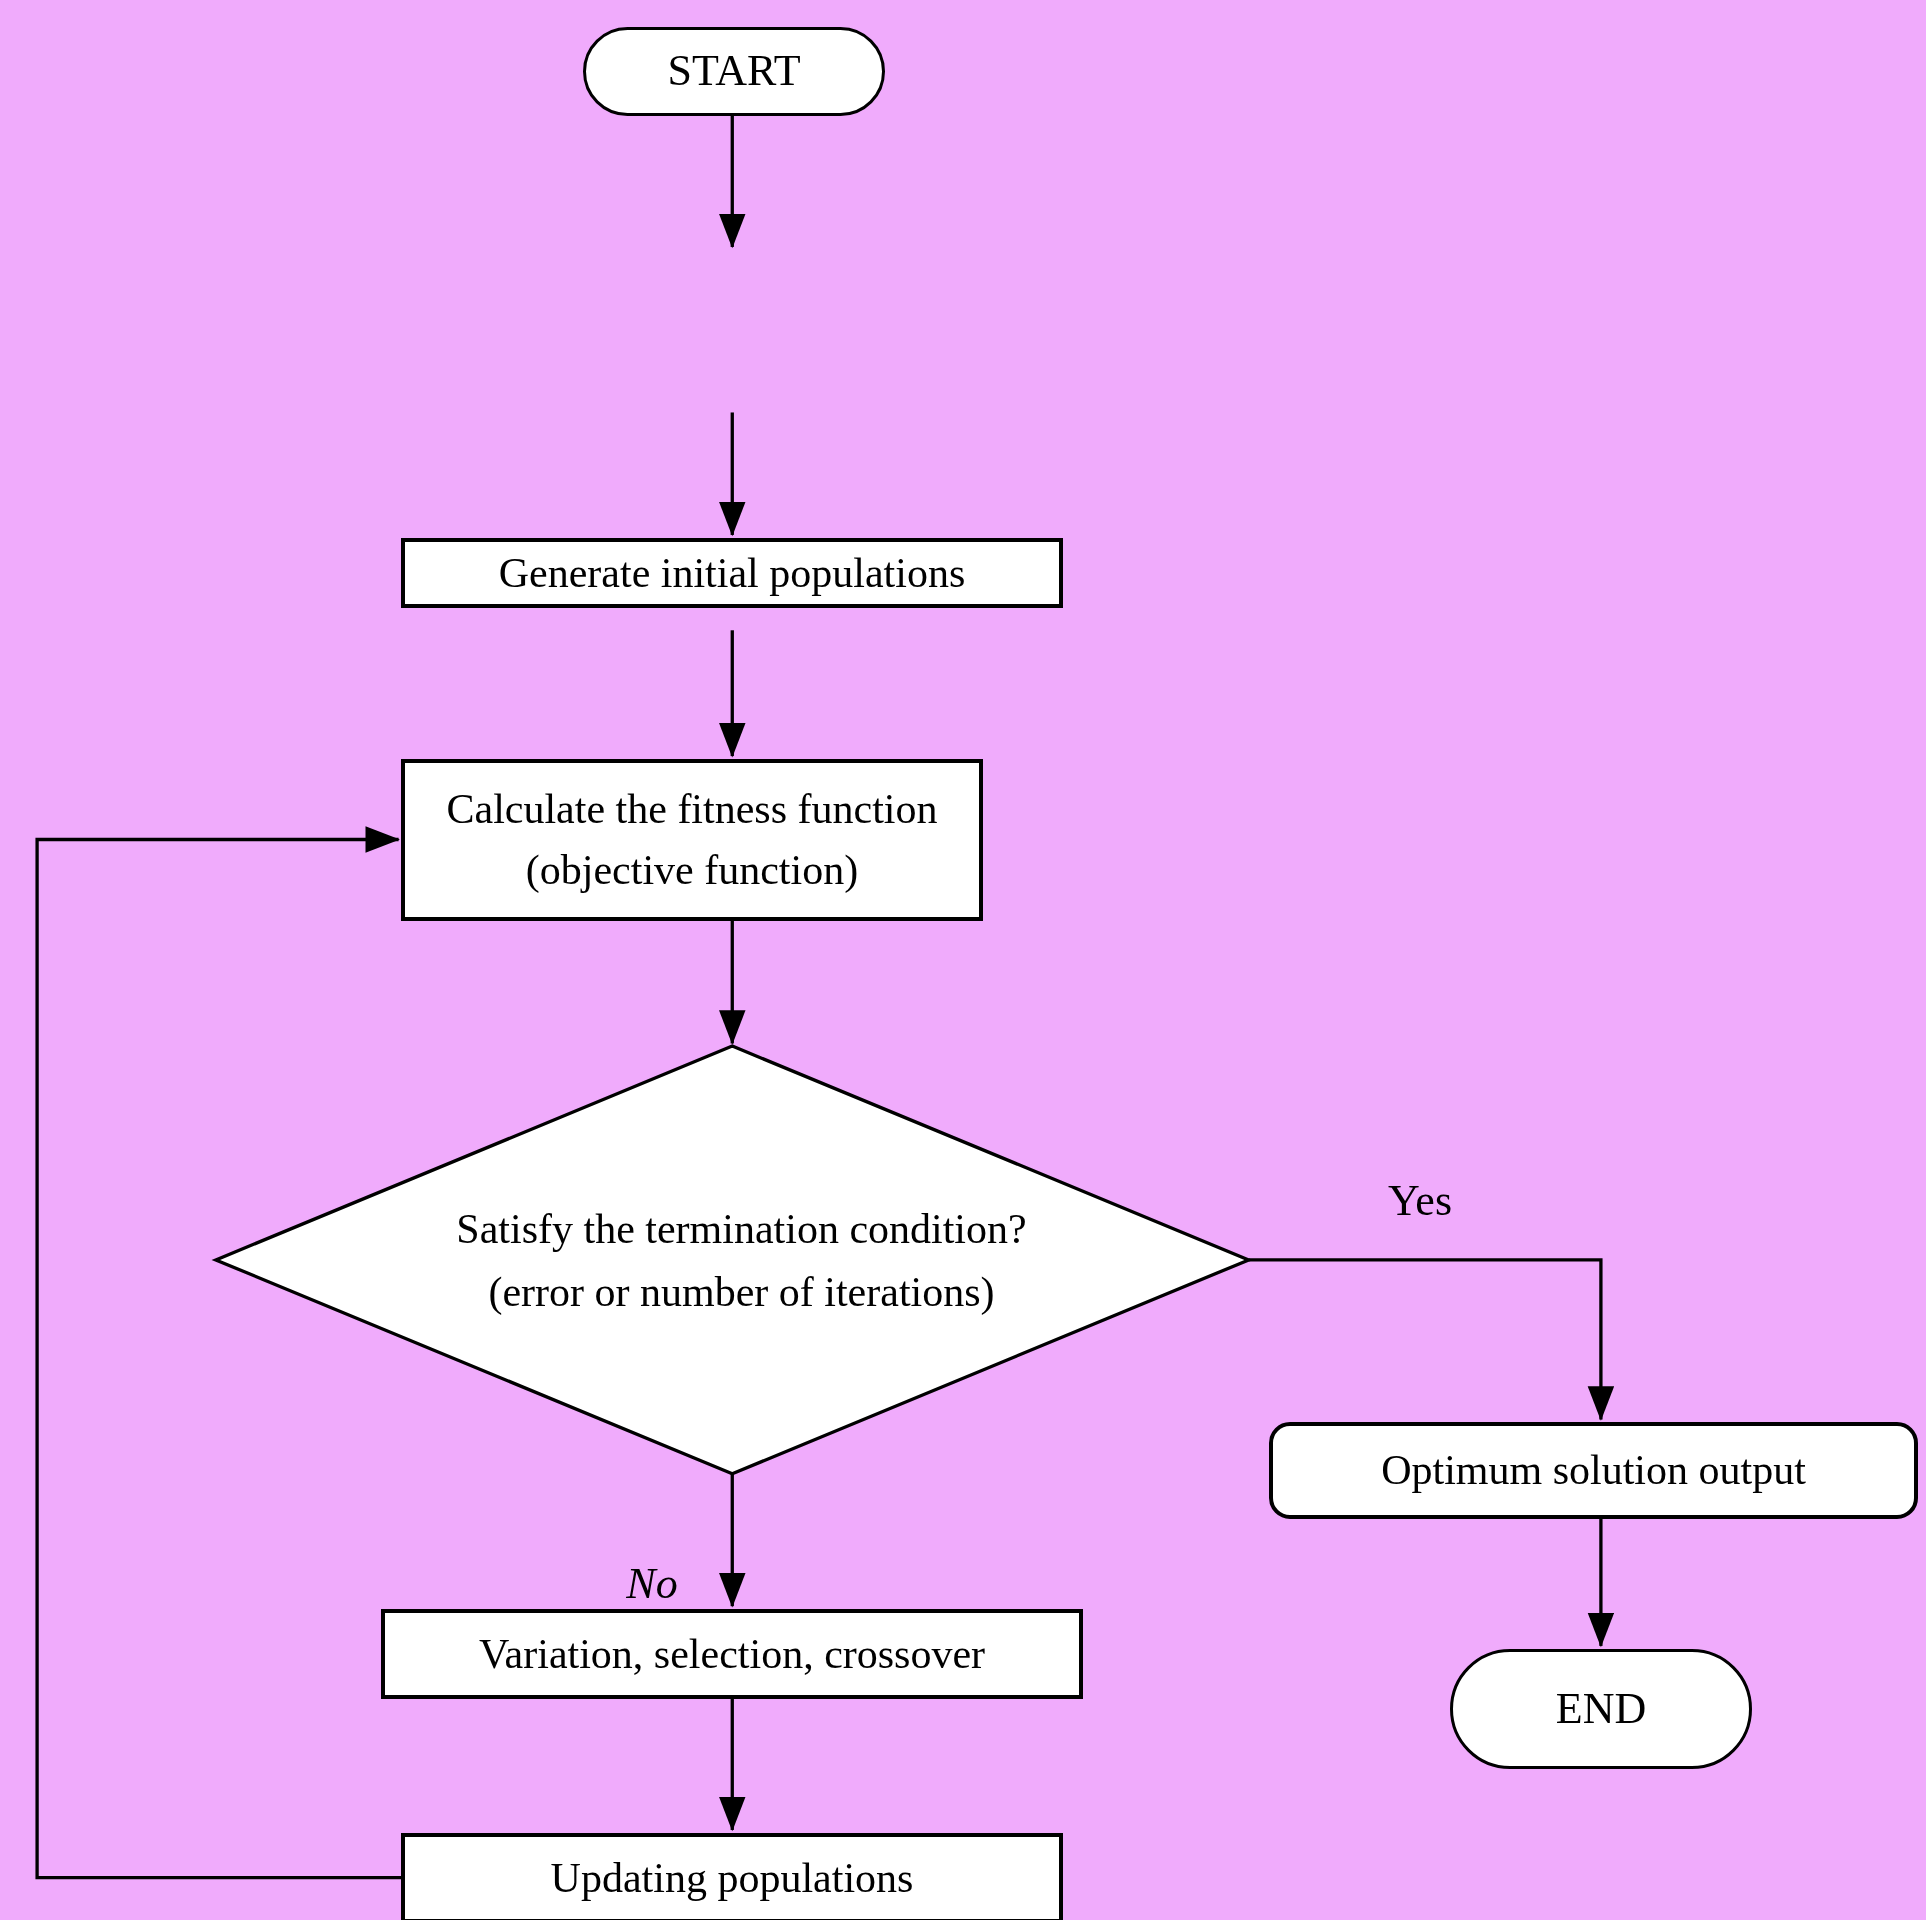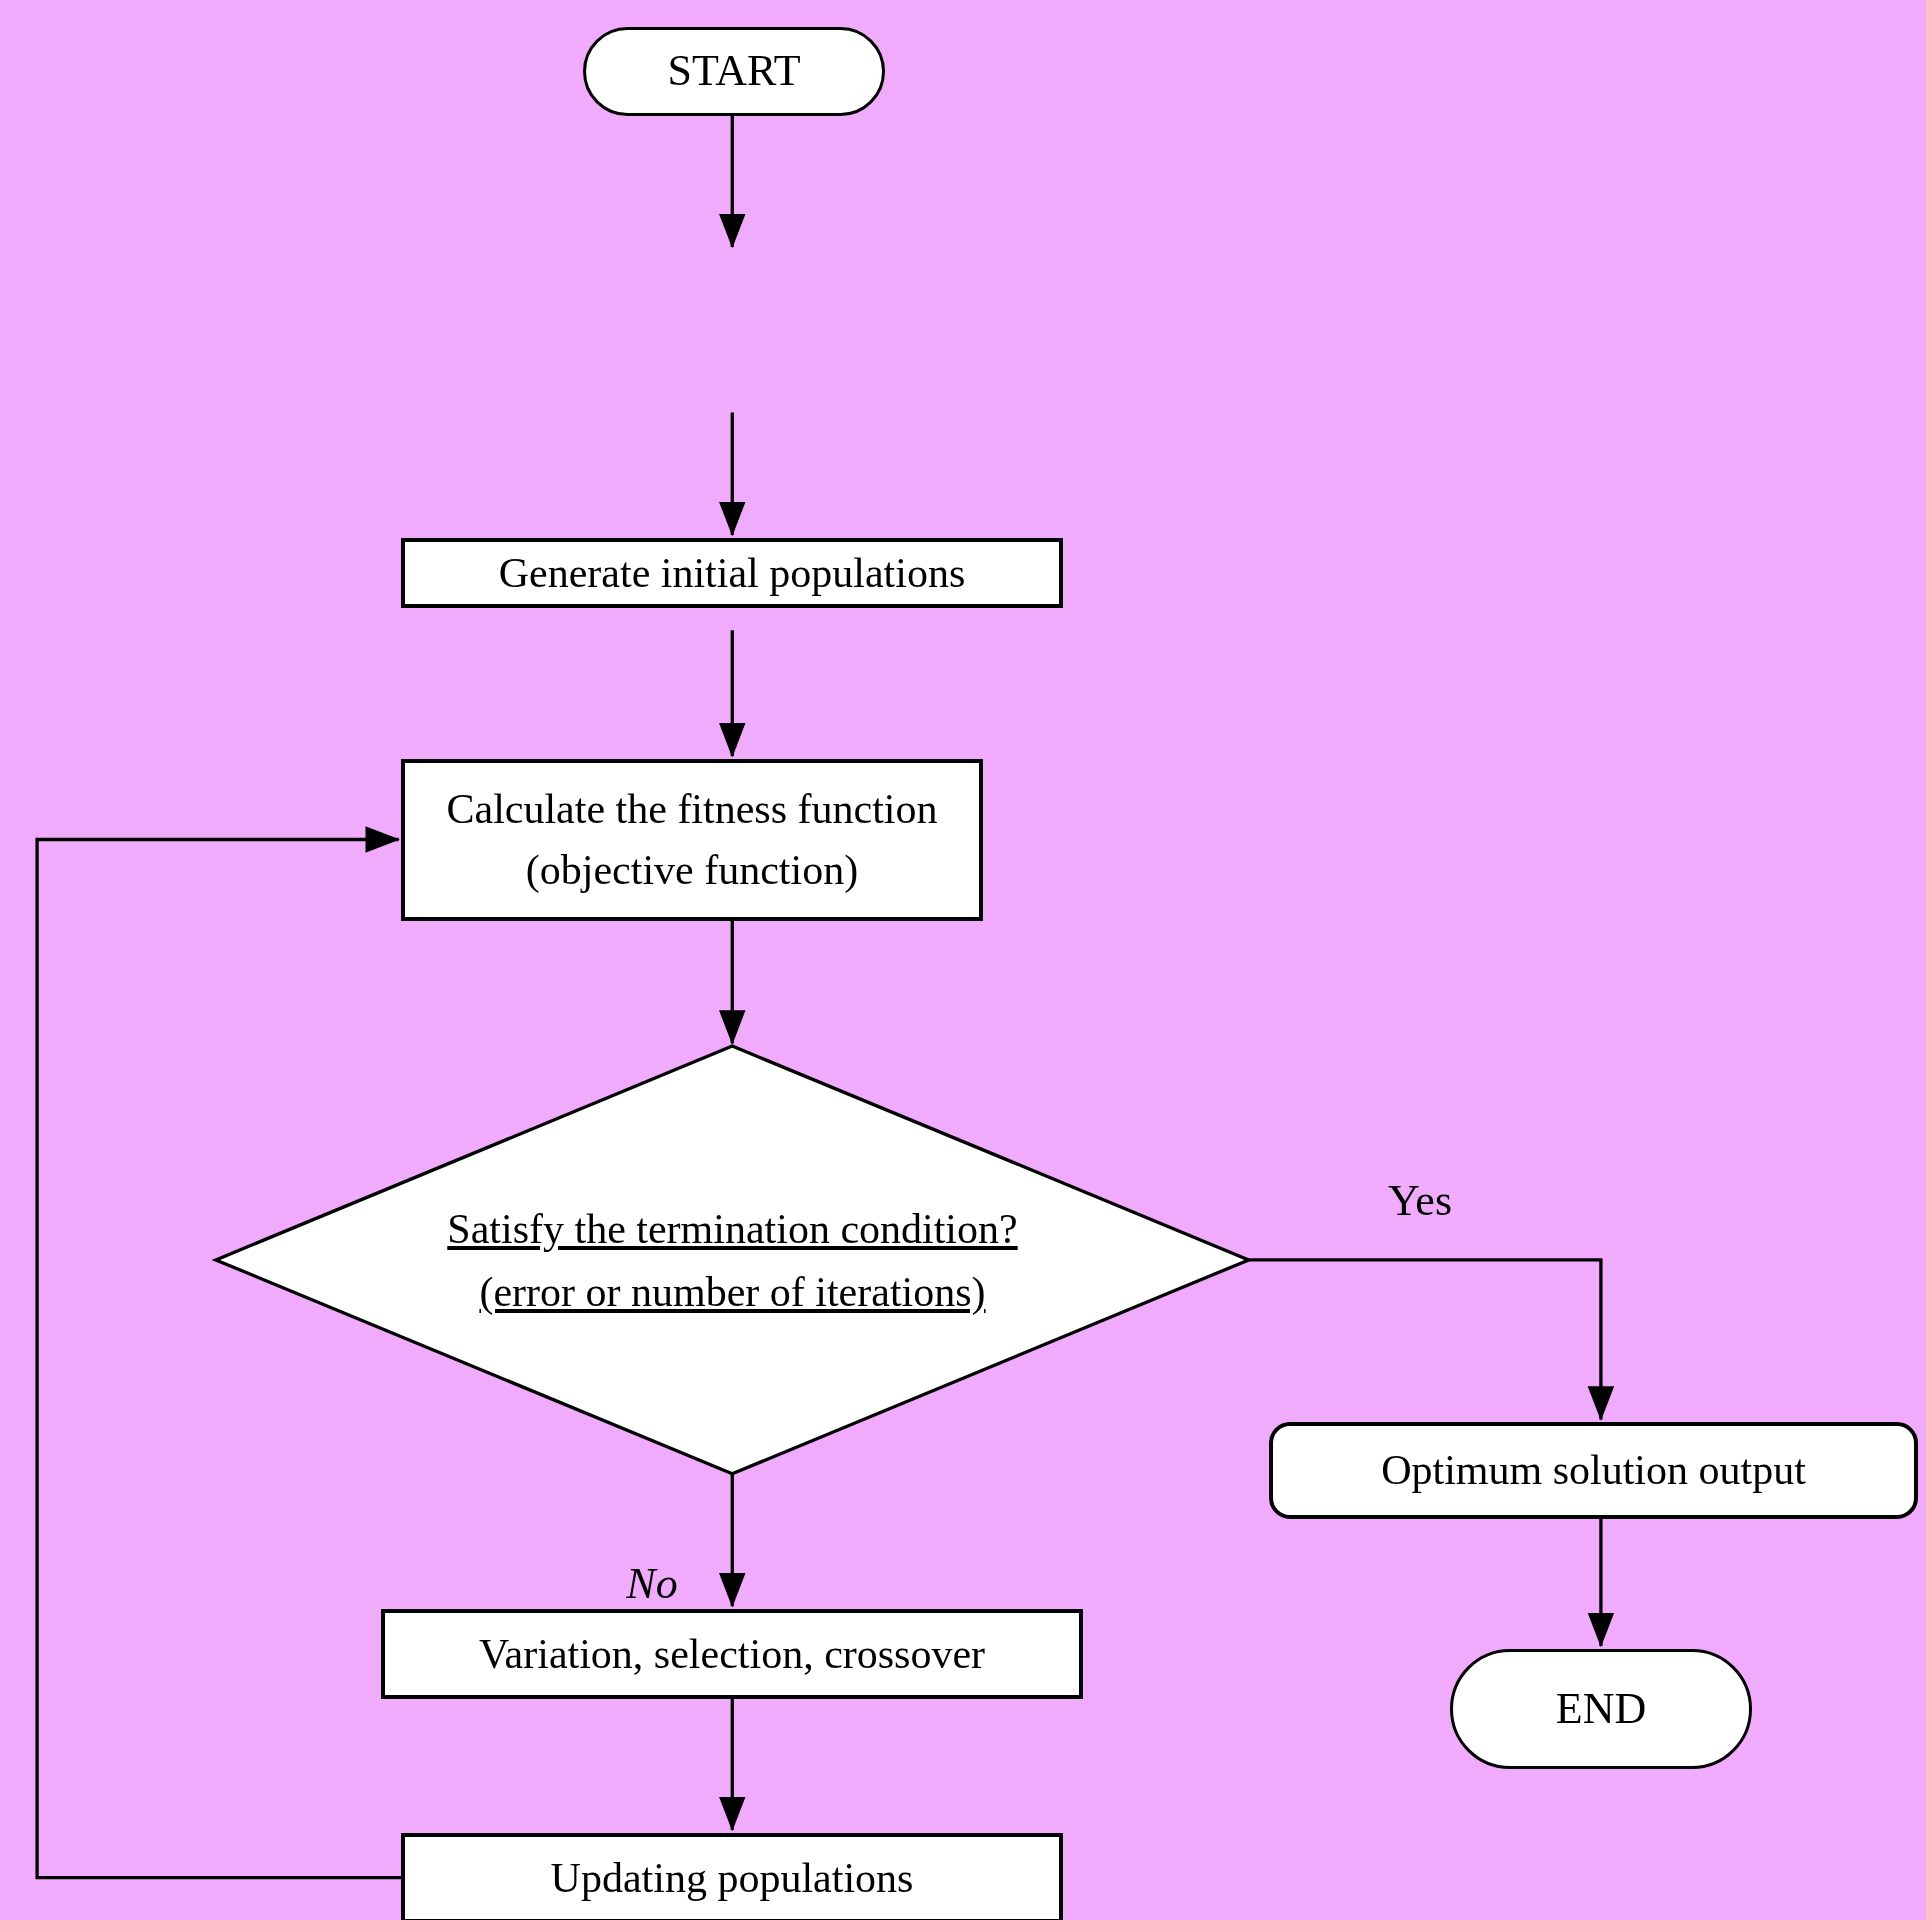--- a/index.html
+++ b/index.html
@@ -88,21 +88,21 @@
   </svg>
 
   <div class="node terminator" style="left:583px; top:26.5px; width:302px; height:89px;">START</div>
 
 
   <div class="node" style="left:401px; top:538px; width:662px; height:70px;">Generate initial populations</div>
 
   <div class="node" style="left:401px; top:759px; width:582px; height:162px;">Calculate the fitness function
 (objective function)</div>
 
-  <div class="diamond-label" style="left:335px; top:1161px; width:795px; height:199px;text-decoration:underline;">Satisfy the termination condition?
+  <div class="diamond-label" style="left:344px; top:1161px; width:795px; height:199px;">Satisfy the termination condition?
 (error or number of iterations)</div>
 
   <div class="node" style="left:381px; top:1609px; width:702px; height:90px;">Variation, selection, crossover</div>
 
   <div class="node" style="left:401px; top:1833px; width:662px; height:90px;">Updating populations</div>
 
   <div class="node" style="left:1269px; top:1422px; width:649px; height:97px;border-radius:21px;">Optimum solution output</div>
 
   <div class="node terminator" style="left:1450px; top:1649px; width:302px; height:120px;">END</div>
 

